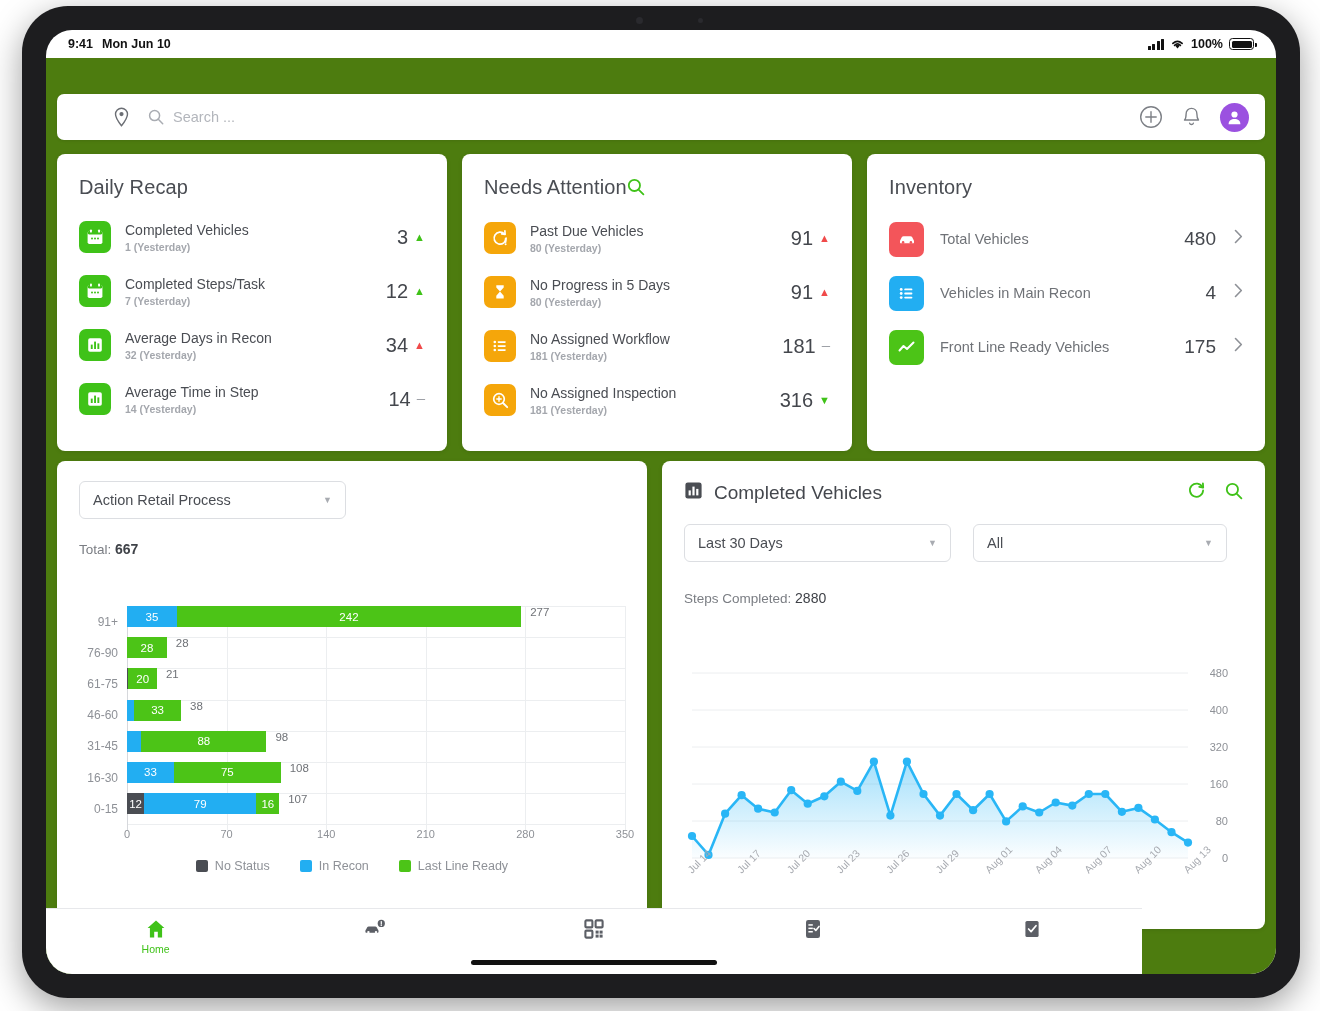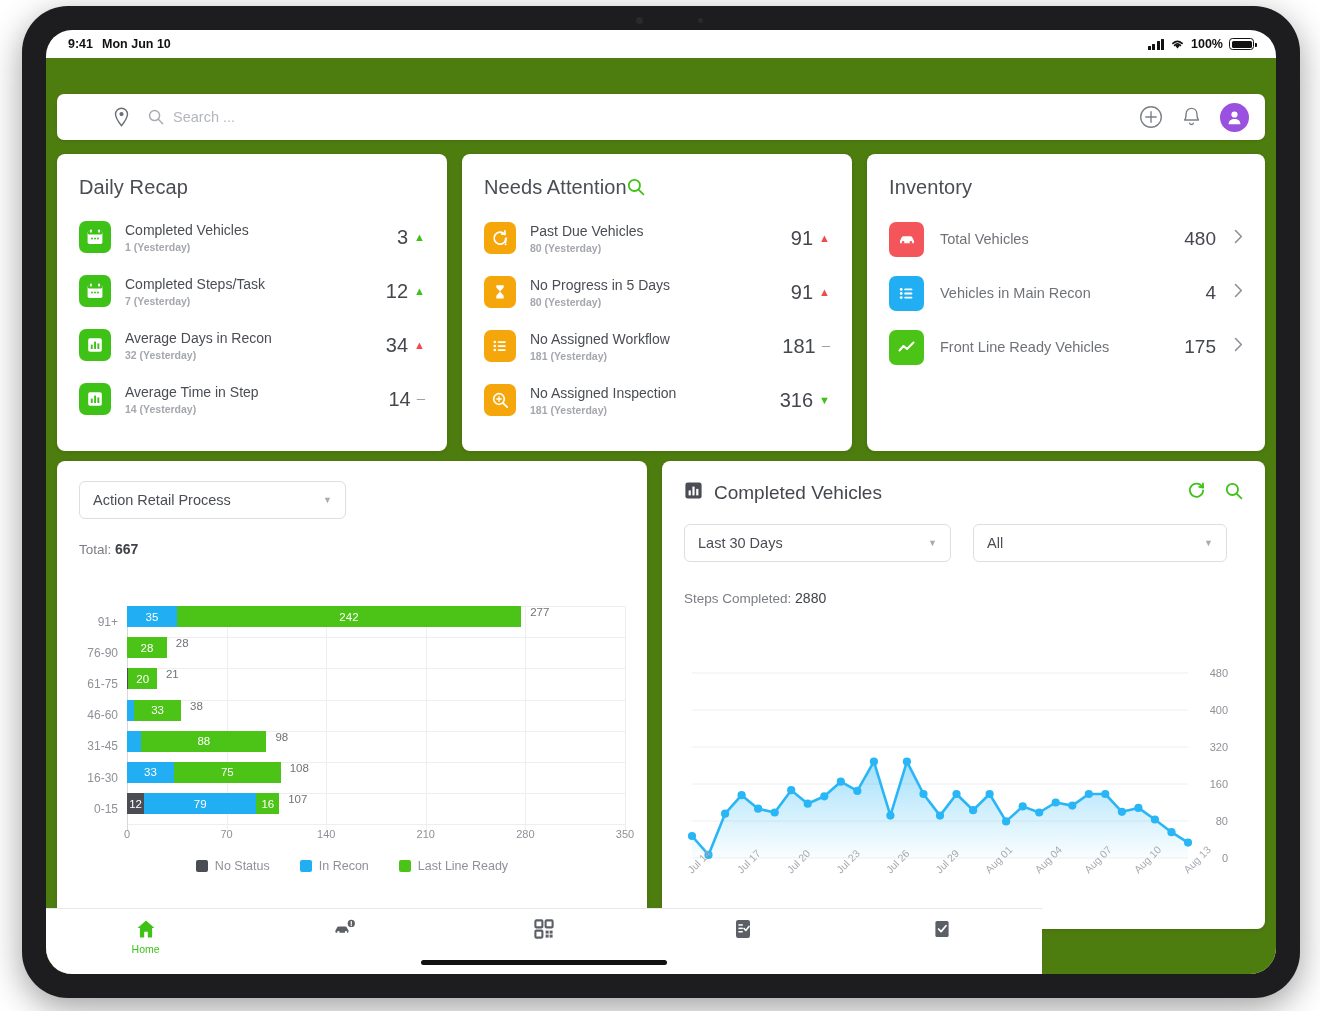--- a/index.html
+++ b/index.html
@@ -218,21 +218,21 @@
   
   #steps-line { padding: 28px 0 0 22px; font-size: 13.5px; color: #7a7d83; }
   #steps-line b { color: #3f4248; font-weight: normal; font-size: 14px; }
   #line-chart-wrap { position: absolute; left: 18px; top: 200px; width: 568px; height: 255px; }
   #line-svg { display: block; }
   .ylab { font-size: 11px; fill: #8e9197; text-anchor: end; }
   .xlab { font-size: 10.5px; fill: #a8abb1; }
 
   
   #bottom-nav {
-    position: absolute; left: 0; bottom: 0; width: 996px; height: 66px;
+    position: absolute; left: 0; bottom: 0; width: 1096px; height: 66px;
     background: #fff; border-top: 1px solid #e7e8eb;
     display: flex; align-items: flex-start; padding-top: 9px;
   }
   .nav-item {
     flex: 1; display: flex; flex-direction: column; align-items: center; gap: 3px;
     color: #5c5f66;
   }
   .nav-item.active { color: #3fc218; }
   .nav-label { font-size: 10.5px; }
   #home-indicator {

